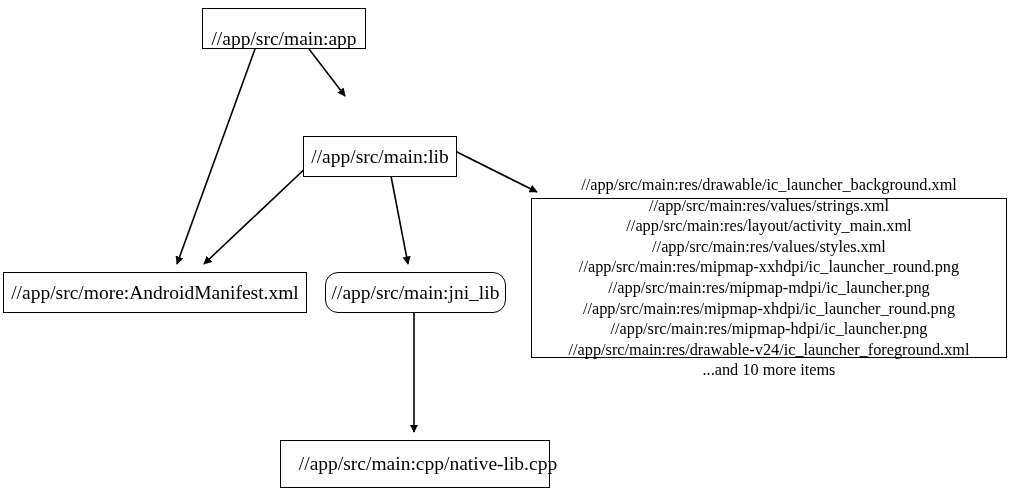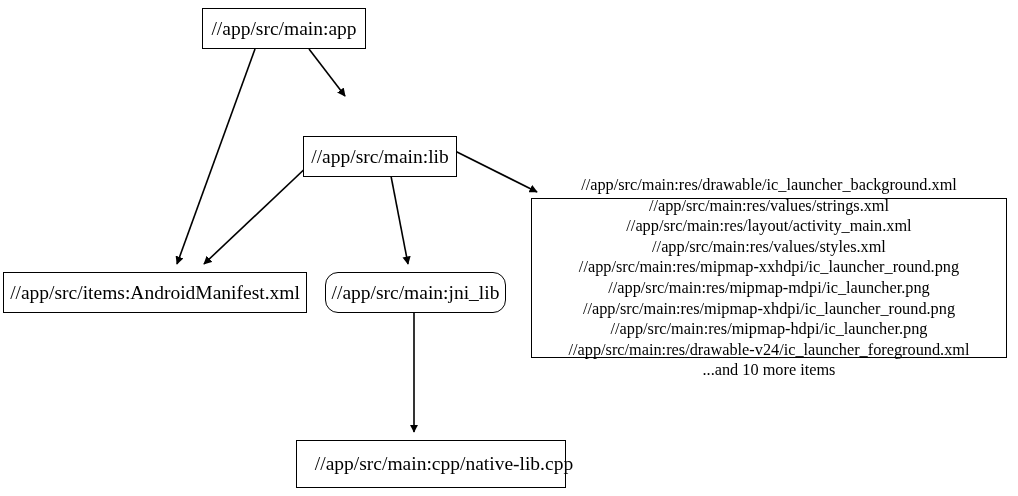--- a/index.html
+++ b/index.html
@@ -32,25 +32,25 @@
     align-items: center;
     justify-content: center;
     text-align: center;
     color: #000000;
     white-space: pre;
   }
   .node .label {
     display: block;
     line-height: 1.0;
   }
-  .node-app       { left: 202px; top: 8px;   width: 164px; height: 41px;  font-size: 19.5px; }
+  .node-app       { left: 202px; top: 8px;   width: 164px; height: 41px;  font-size: 19.5px; align-items: flex-end; }
   .node-lib       { left: 303px; top: 104px; width: 154px; height: 41px;  font-size: 19.5px; margin-top: 32px; }
   .node-manifest  { left: 3px;   top: 272px; width: 304px; height: 41px;  font-size: 19.5px; }
   .node-jnilib    { left: 325px; top: 272px; width: 181px; height: 41px;  font-size: 19.5px; border-radius: 13px; }
-  .node-nativelib { left: 296px; top: 440px; width: 270px; height: 48px;  font-size: 19.5px; padding-left: 26px; }
+  .node-nativelib { left: 280px; top: 440px; width: 270px; height: 48px;  font-size: 19.5px; padding-left: 26px; }
   .node-res {
     left: 531px; top: 198px; width: 476px; height: 160px;
     font-size: 16.3px;
     align-items: center;
   }
   .node-res .label {
     line-height: 20.6px;
     white-space: pre-line;
   }
 </style>
@@ -81,21 +81,21 @@
 
   <div class="node node-app">
     <span class="label">//app/src/main:app</span>
   </div>
 
   <div class="node node-lib">
     <span class="label">//app/src/main:lib</span>
   </div>
 
   <div class="node node-manifest">
-    <span class="label">//app/src/items:AndroidManifest.xml</span>
+    <span class="label">//app/src/more:AndroidManifest.xml</span>
   </div>
 
   <div class="node node-jnilib">
     <span class="label">//app/src/main:jni_lib</span>
   </div>
 
   <div class="node node-nativelib">
     <span class="label">//app/src/main:cpp/native-lib.cpp</span>
   </div>
 

